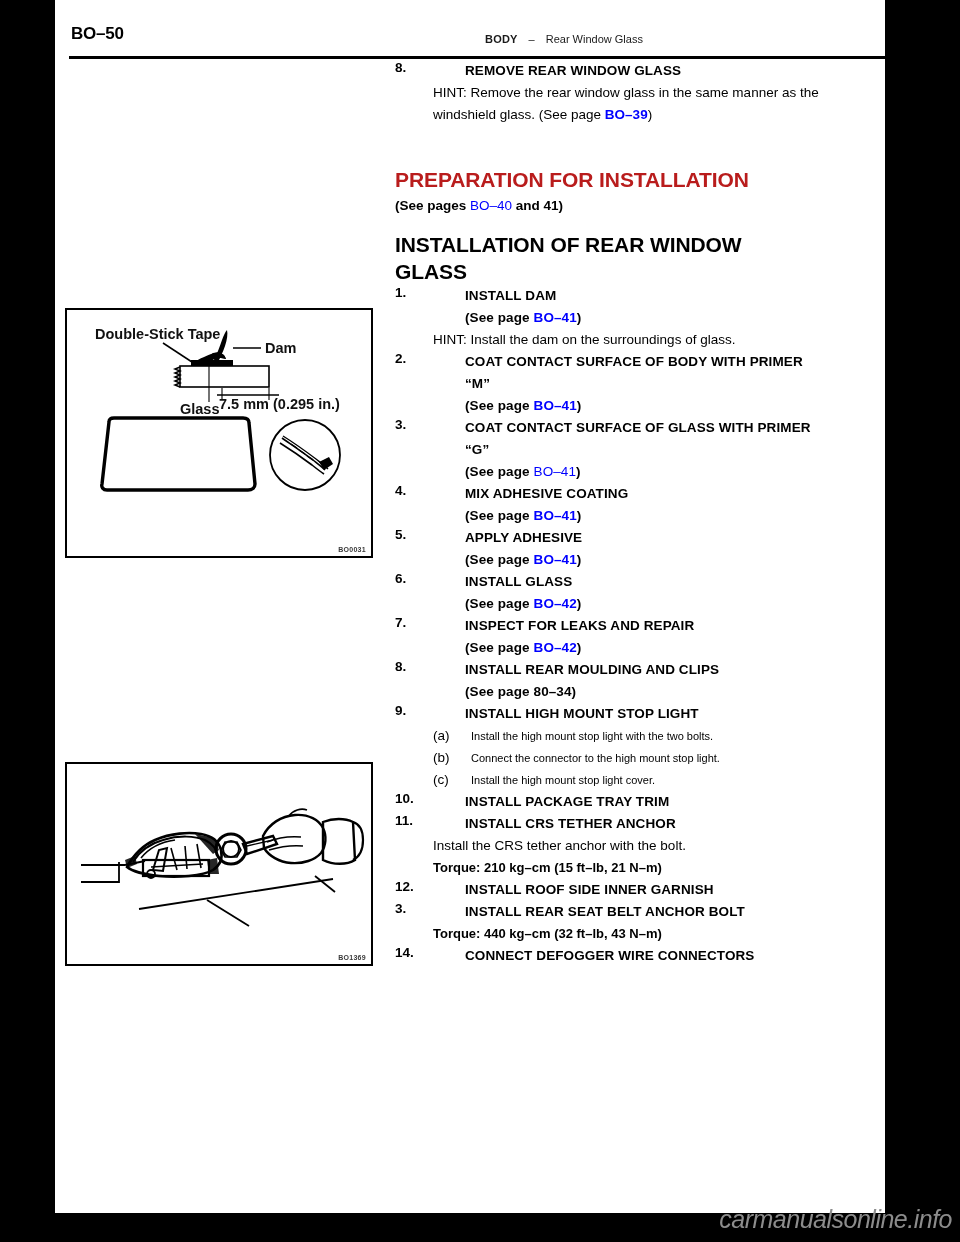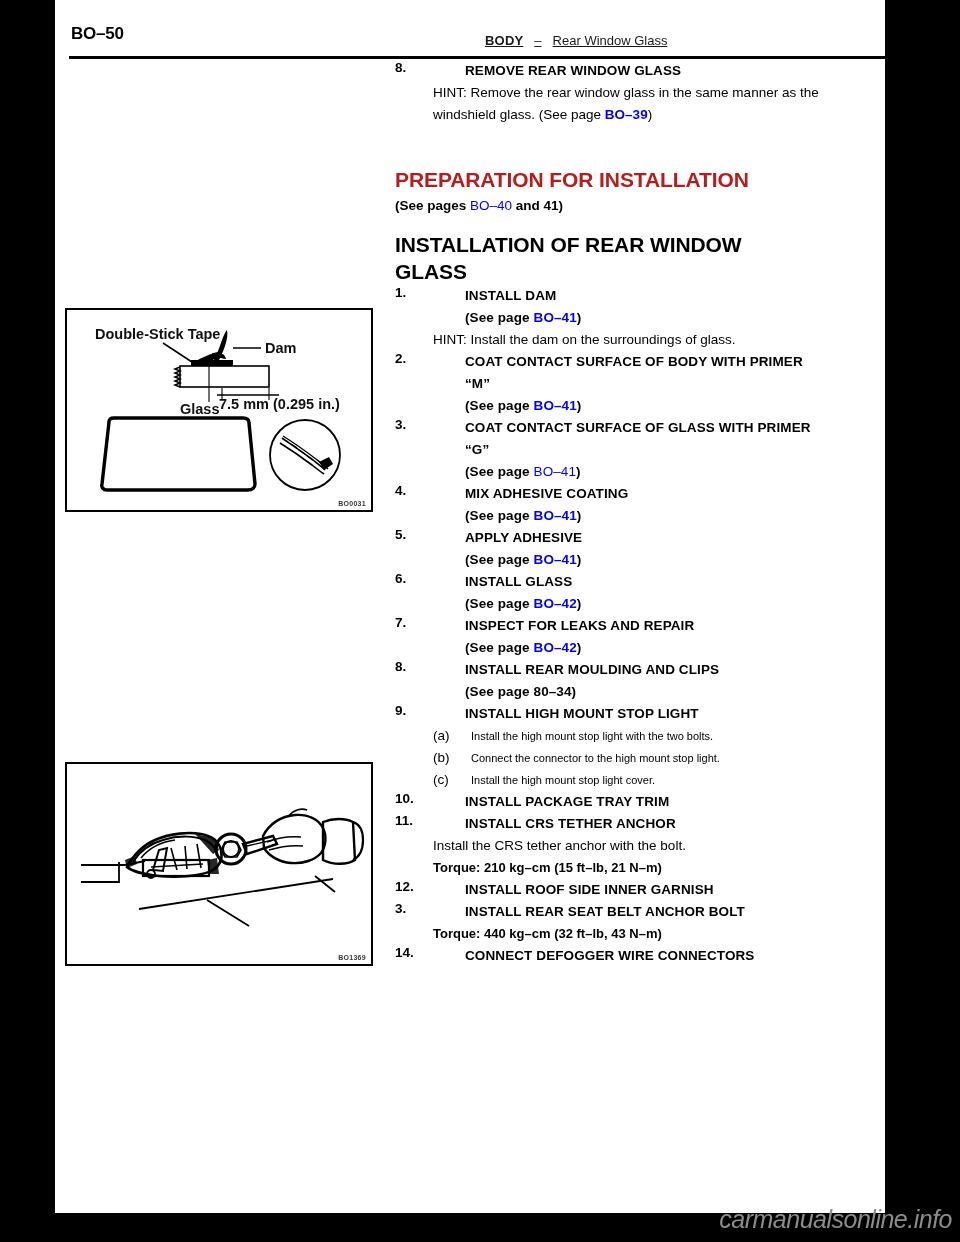--- a/index.html
+++ b/index.html
@@ -32,24 +32,23 @@
     position: absolute;
     left: 16px; top: 24px;
     font-size: 17px;
     font-weight: bold;
     color: #000;
     letter-spacing: -0.2px;
   }
   #header-right {
     position: absolute;
     left: 430px; top: 33px;
-    font-size: 13px;
+    font-size: 11px;
     color: #1a1a1a;
     white-space: nowrap;
-    text-decoration: underline;
   }
   #header-right .hdr-body {
     font-weight: bold;
     letter-spacing: 0.2px;
   }
   #header-right .hdr-dash {
     font-weight: normal;
     padding: 0 11px;
   }
   #header-right .hdr-sub {
@@ -76,21 +75,21 @@
 
   
   .figure {
     position: absolute;
     border: 2px solid #000;
     background: #fff;
     overflow: hidden;
   }
   #figure-dam {
     left: 10px; top: 248px;
-    width: 308px; height: 204px;
+    width: 308px; height: 250px;
   }
   #figure-tether {
     left: 10px; top: 702px;
     width: 308px; height: 204px;
   }
   .fig-code {
     position: absolute;
     right: 5px; bottom: 3px;
     font-size: 7px;
     font-weight: bold;

